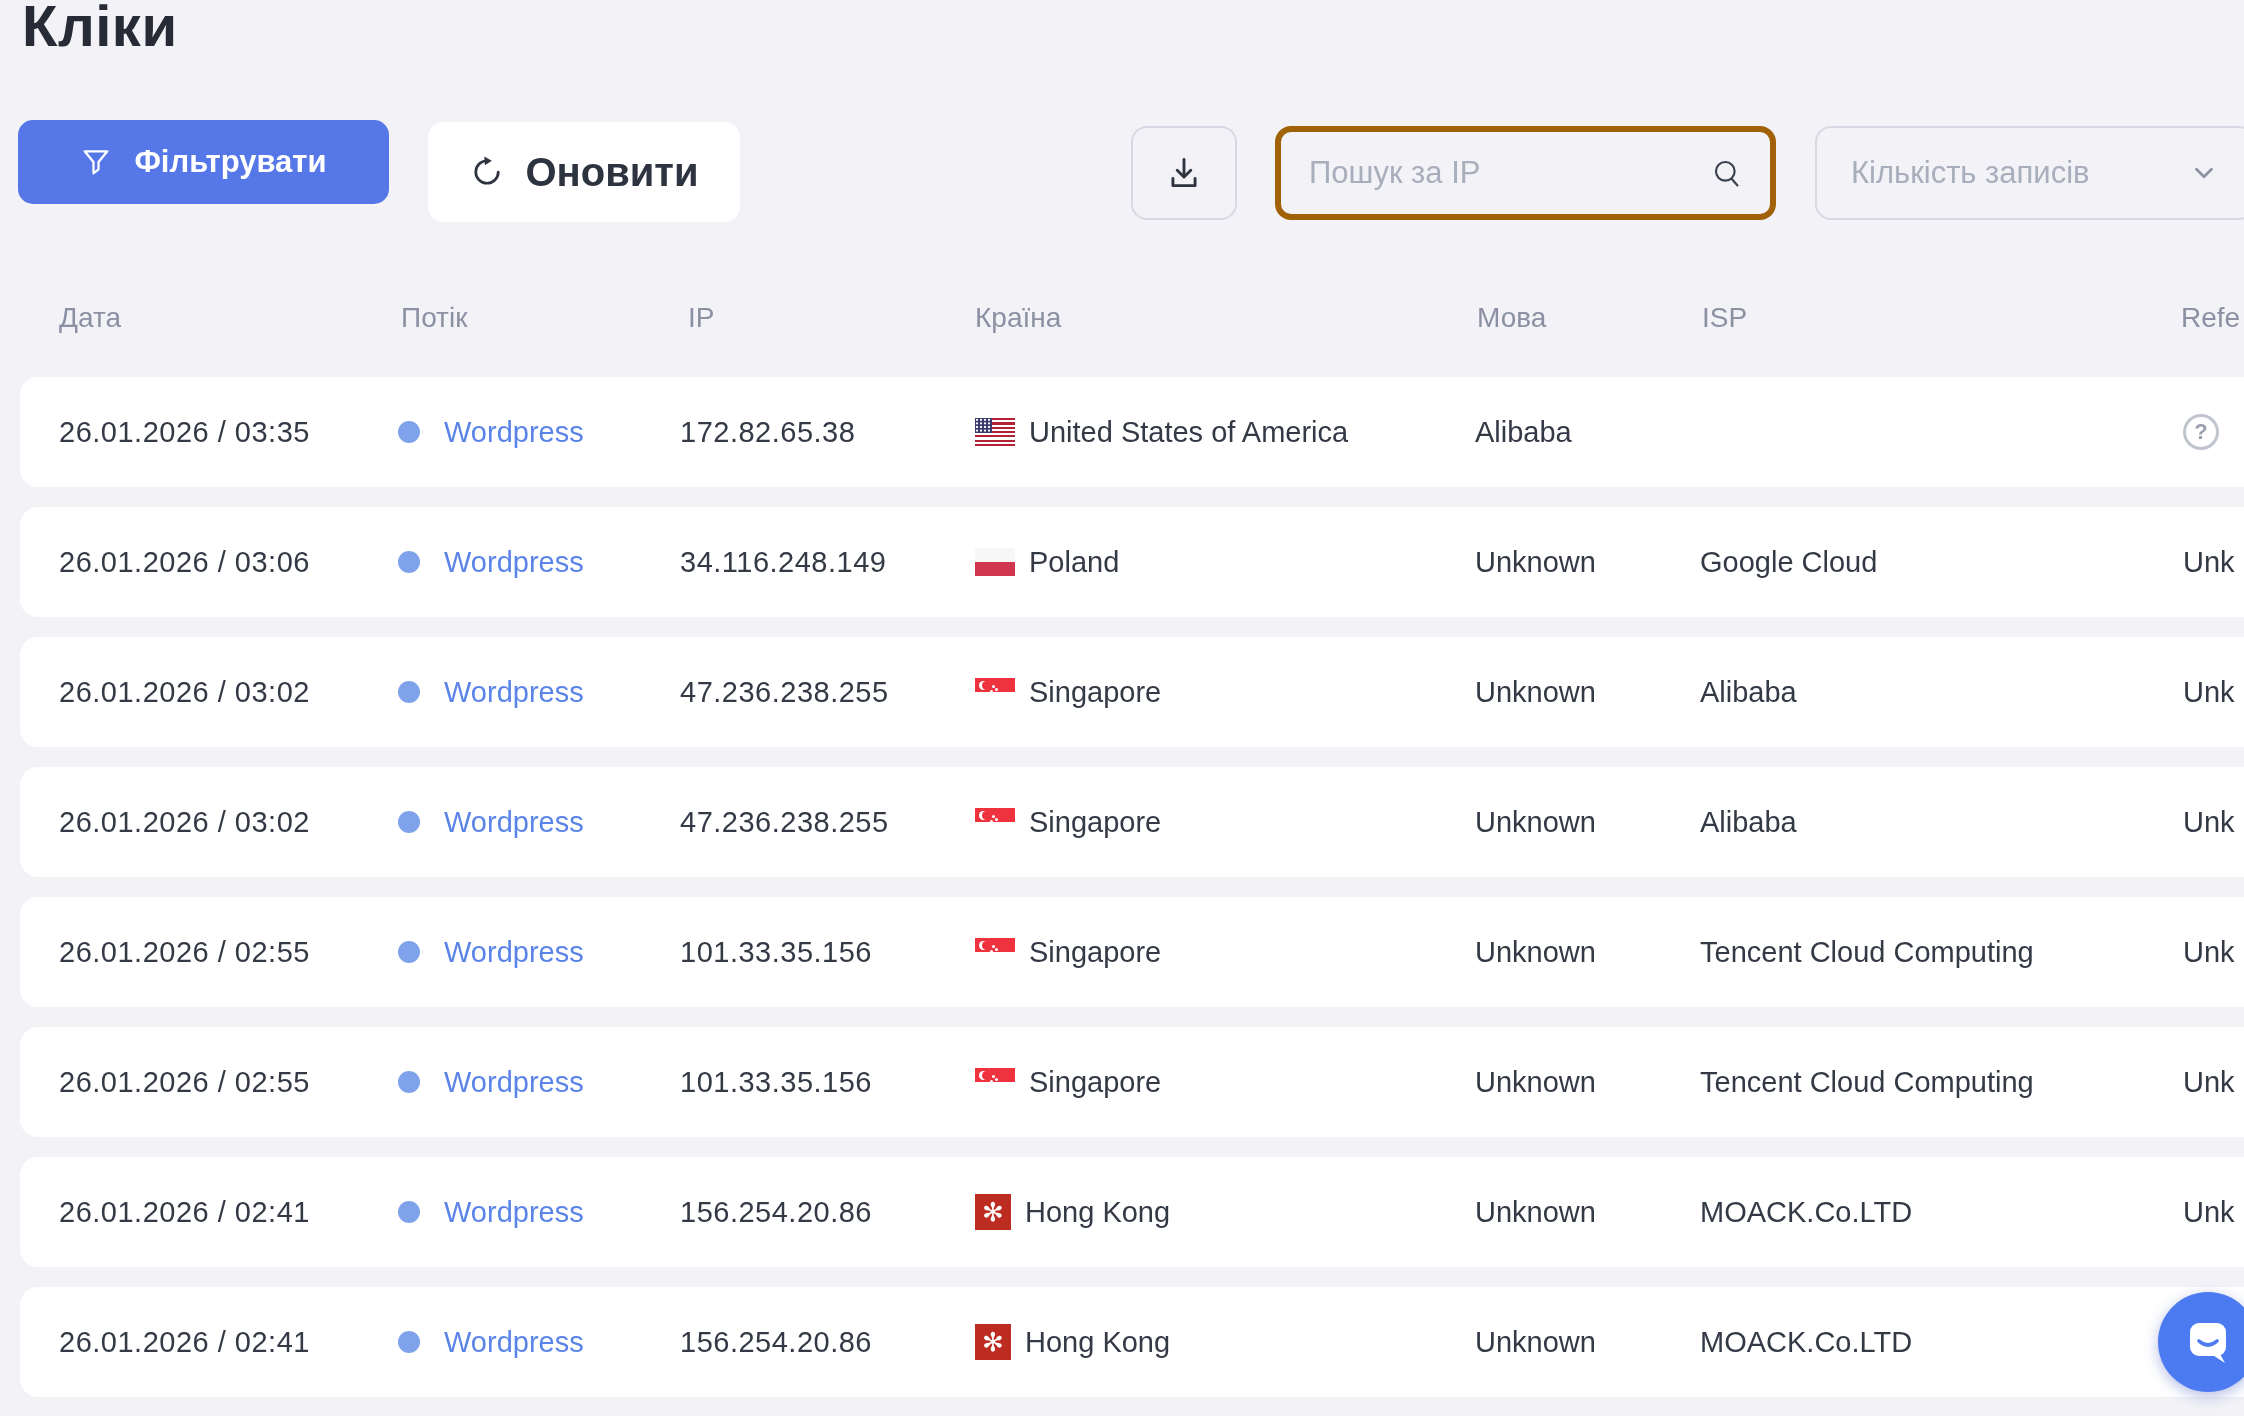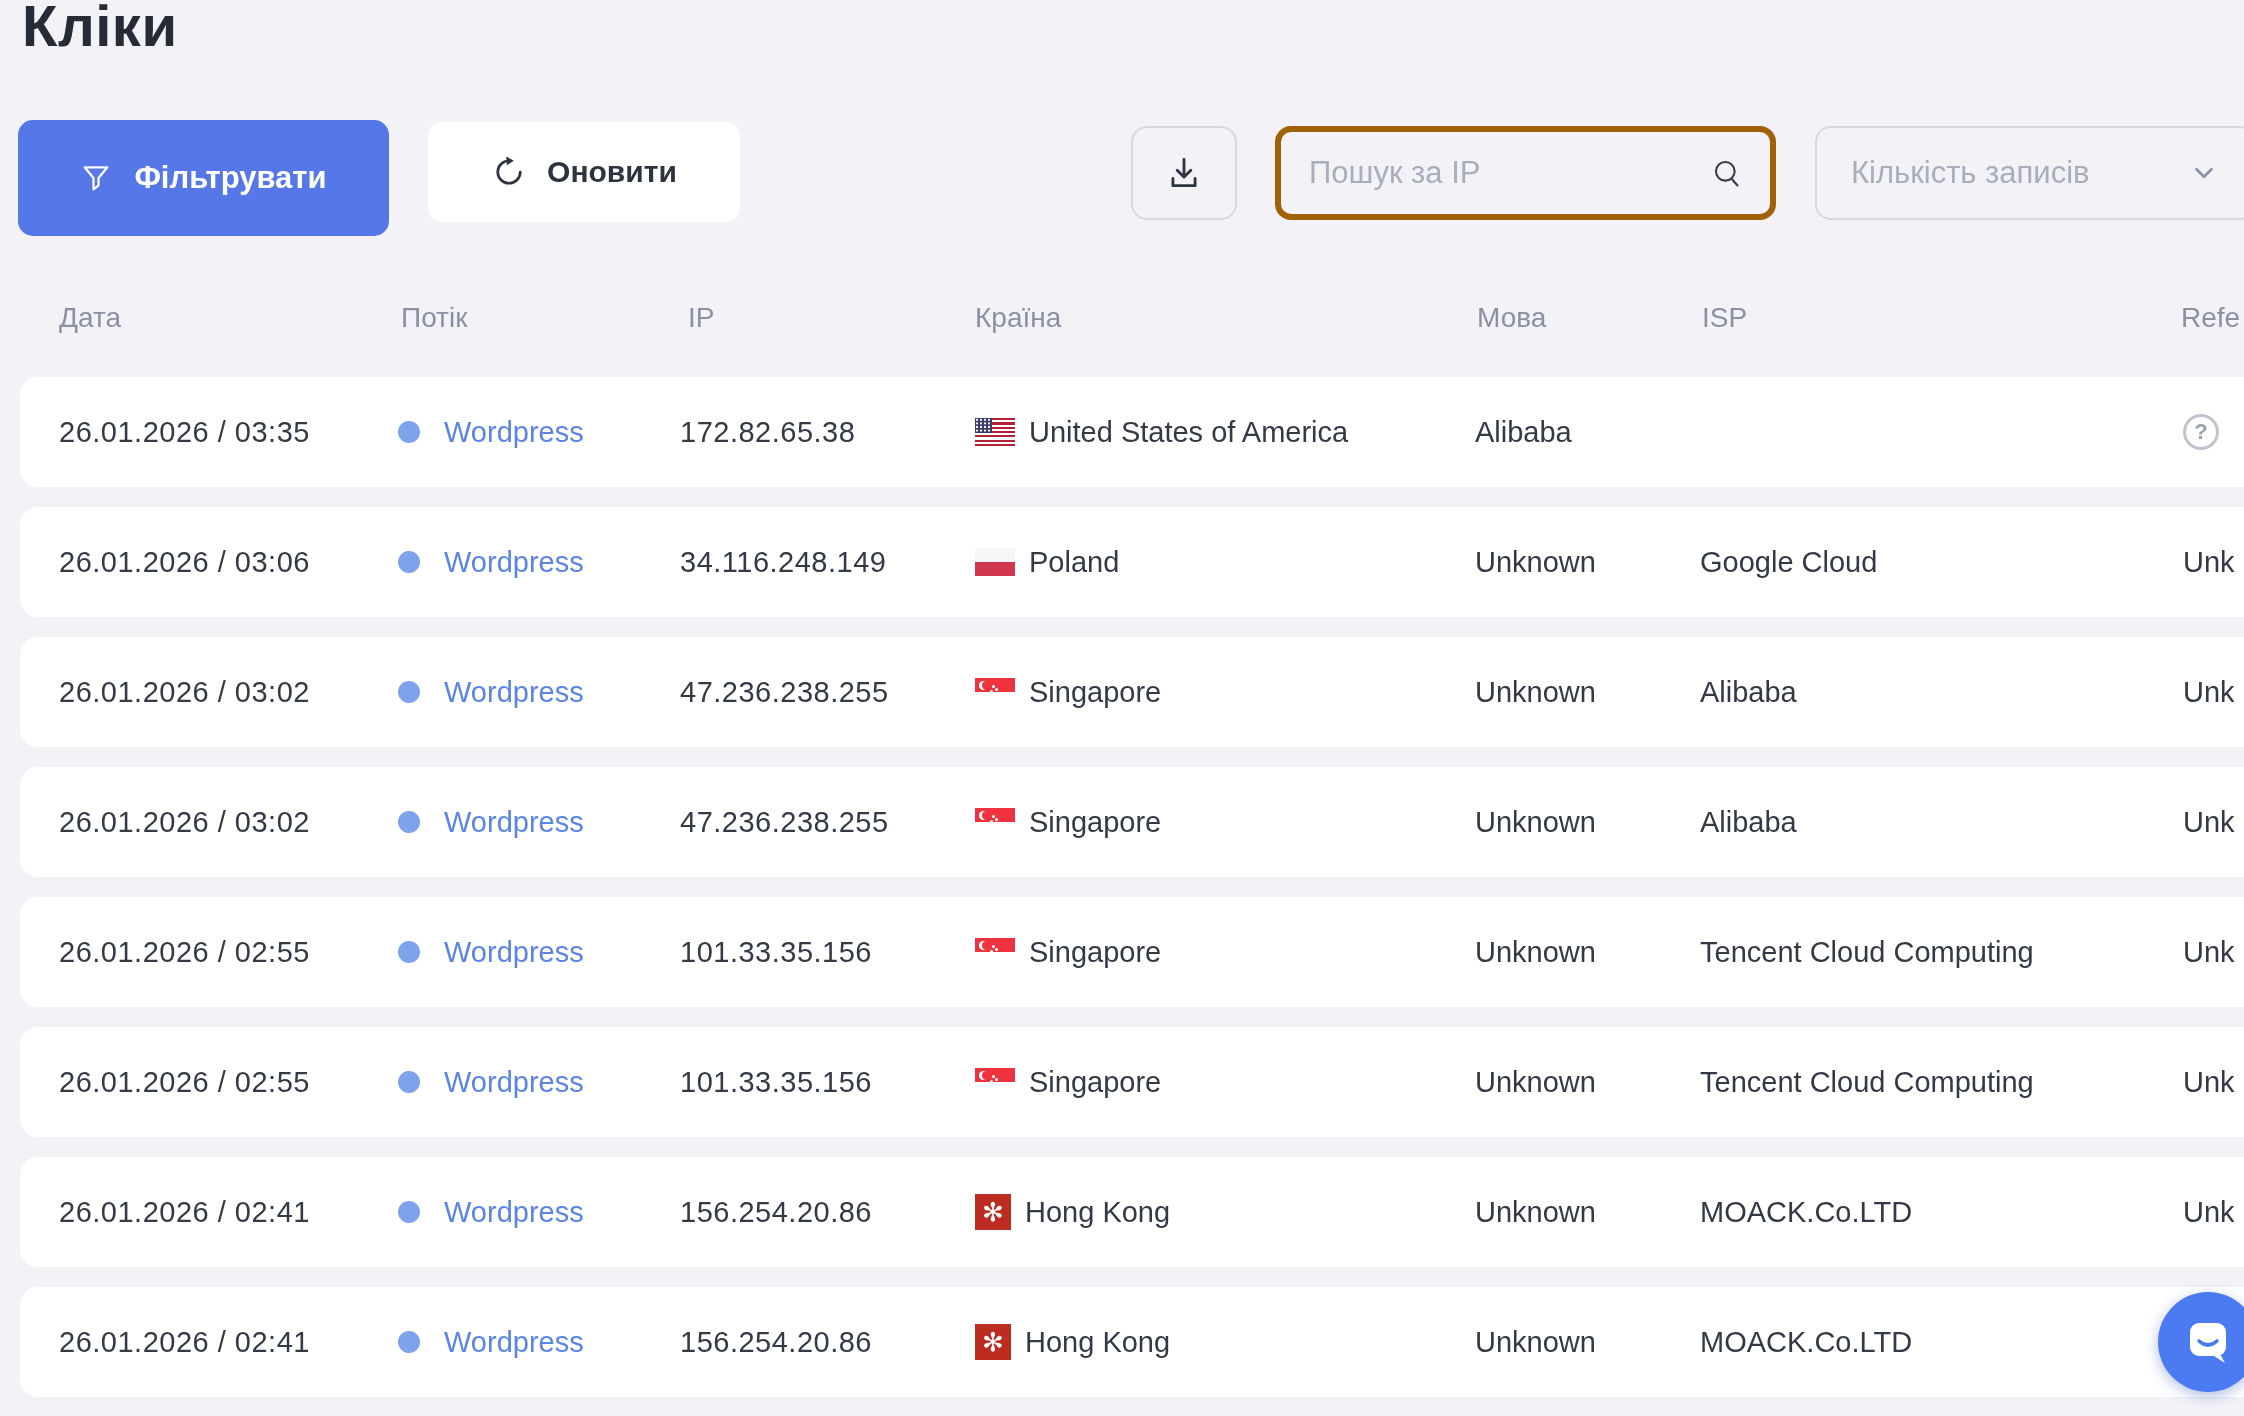--- a/index.html
+++ b/index.html
@@ -9,30 +9,30 @@
     font-family:"Liberation Sans", sans-serif;
     color:#343946;
   }
   
   .page-title{
     position:absolute;left:22px;top:-8px;margin:0;
     font-size:58px;font-weight:700;color:#262b36;letter-spacing:.5px;
   }
   
   .btn-filter{
-    position:absolute;left:18px;top:120px;width:371px;height:116px;
+    position:absolute;left:18px;top:120px;width:371px;height:84px;
     background:#5577e8;border:none;border-radius:15px;cursor:pointer;
     display:flex;align-items:center;justify-content:center;gap:22px;
     color:#fff;font-size:31px;font-weight:600;font-family:inherit;
   }
   .btn-refresh{
     position:absolute;left:428px;top:122px;width:312px;height:100px;
     background:#ffffff;border:none;border-radius:15px;cursor:pointer;
     display:flex;align-items:center;justify-content:center;gap:20px;
-    color:#2e3340;font-size:30px;font-weight:600;font-family:inherit;
+    color:#2e3340;font-size:40px;font-weight:600;font-family:inherit;
   }
   .btn-download{
     position:absolute;left:1131px;top:126px;width:106px;height:94px;
     background:transparent;border:2px solid #d7d8e2;border-radius:16px;
     display:flex;align-items:center;justify-content:center;cursor:pointer;
     box-sizing:border-box;
   }
   .search-box{
     position:absolute;left:1275px;top:126px;width:501px;height:94px;
     border:6px solid #a16207;border-radius:16px;box-sizing:border-box;

